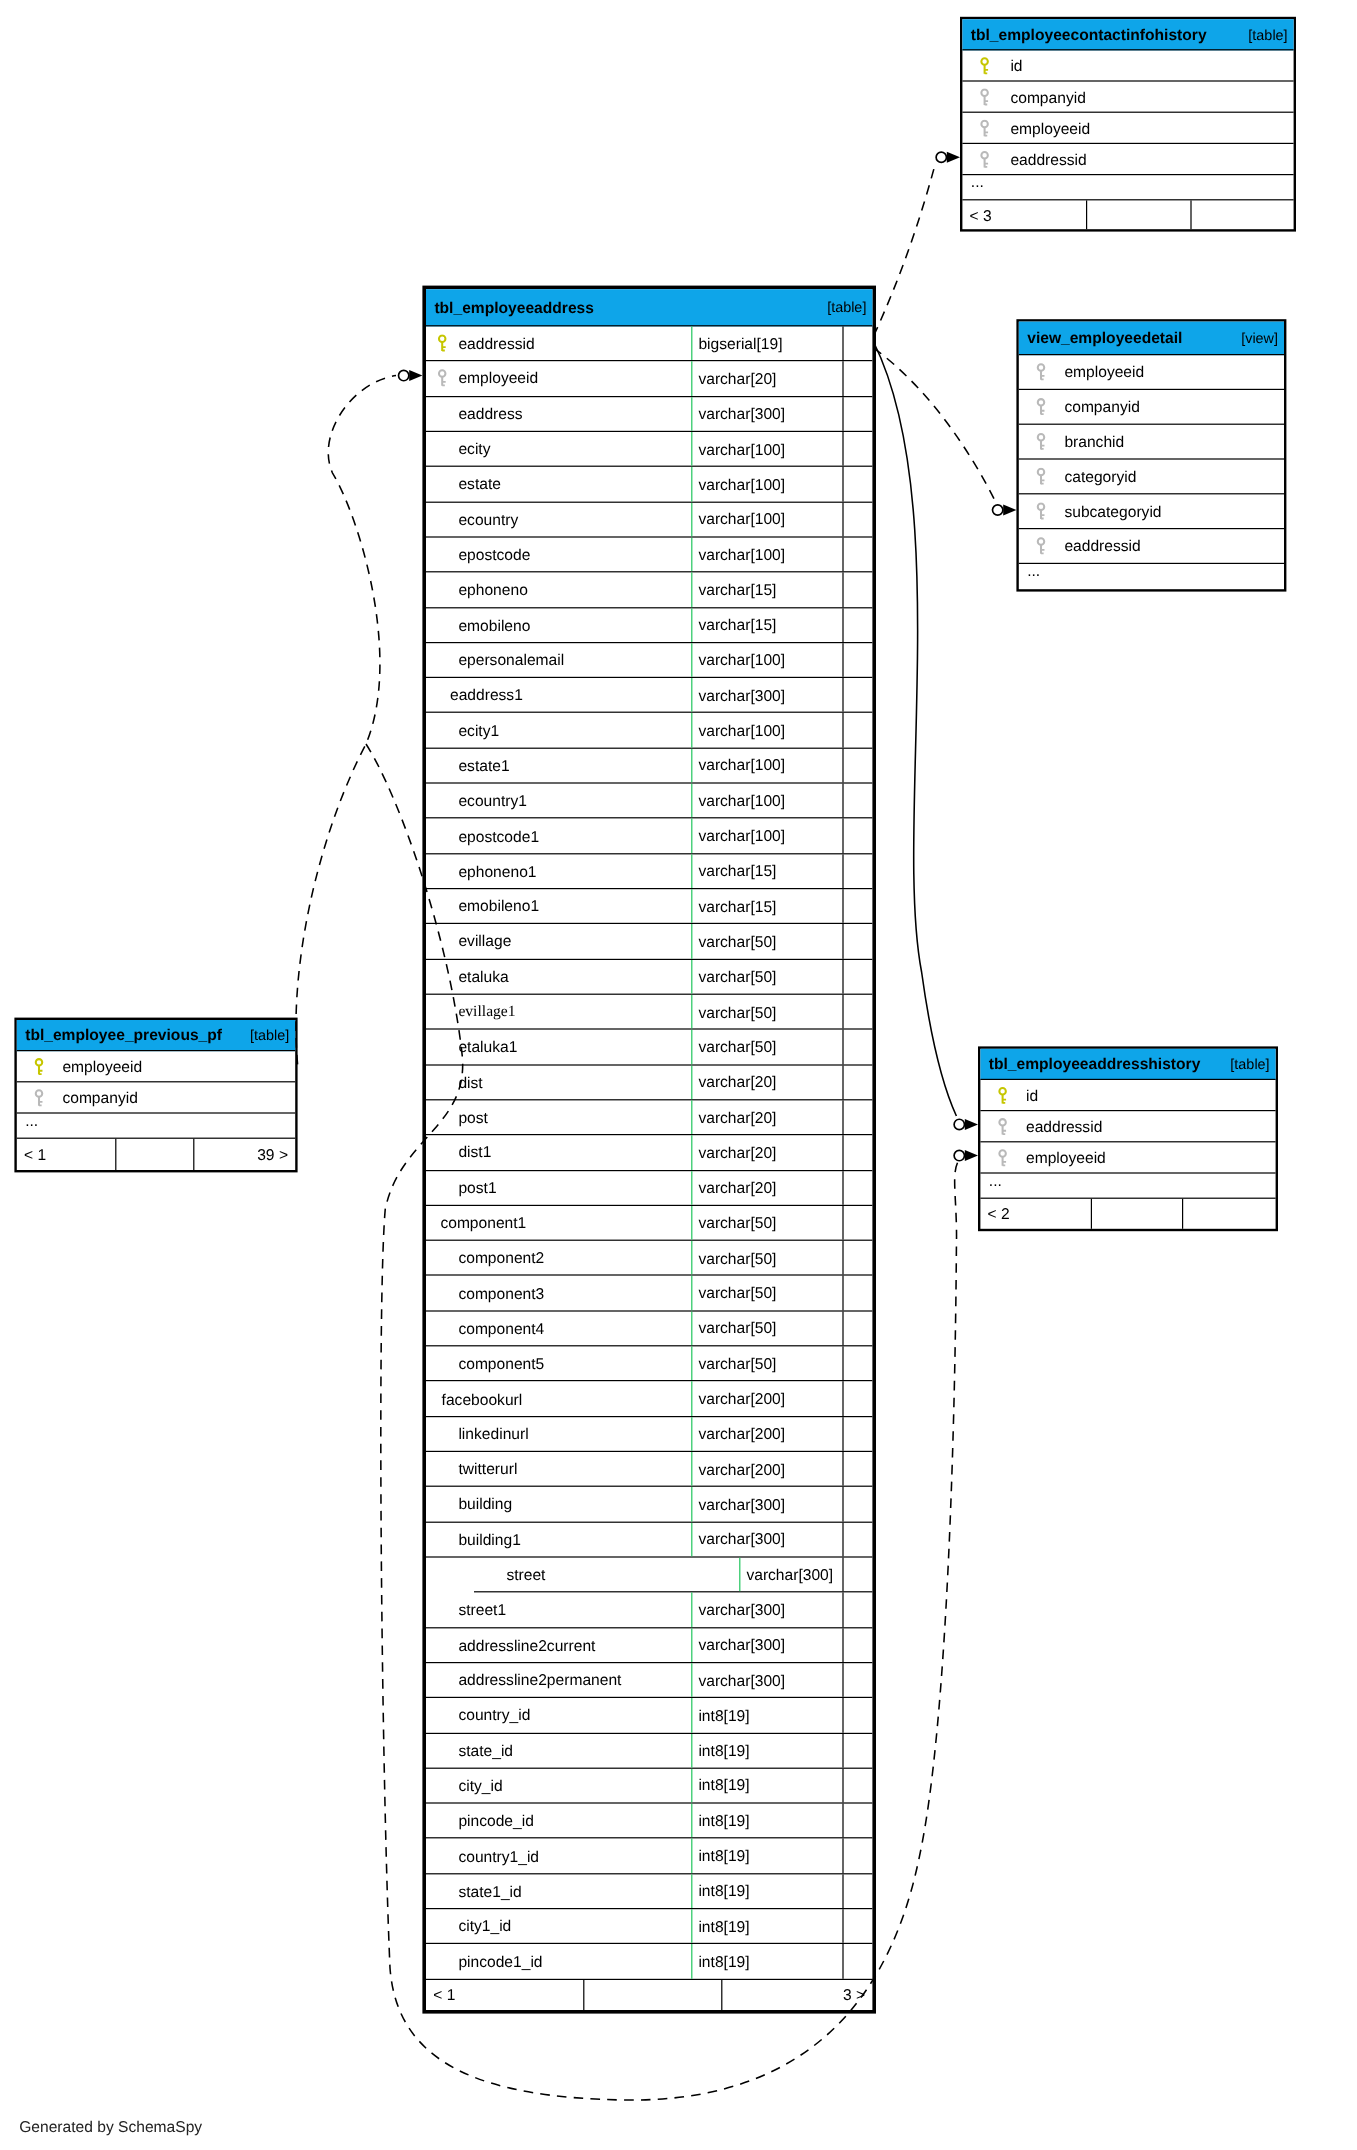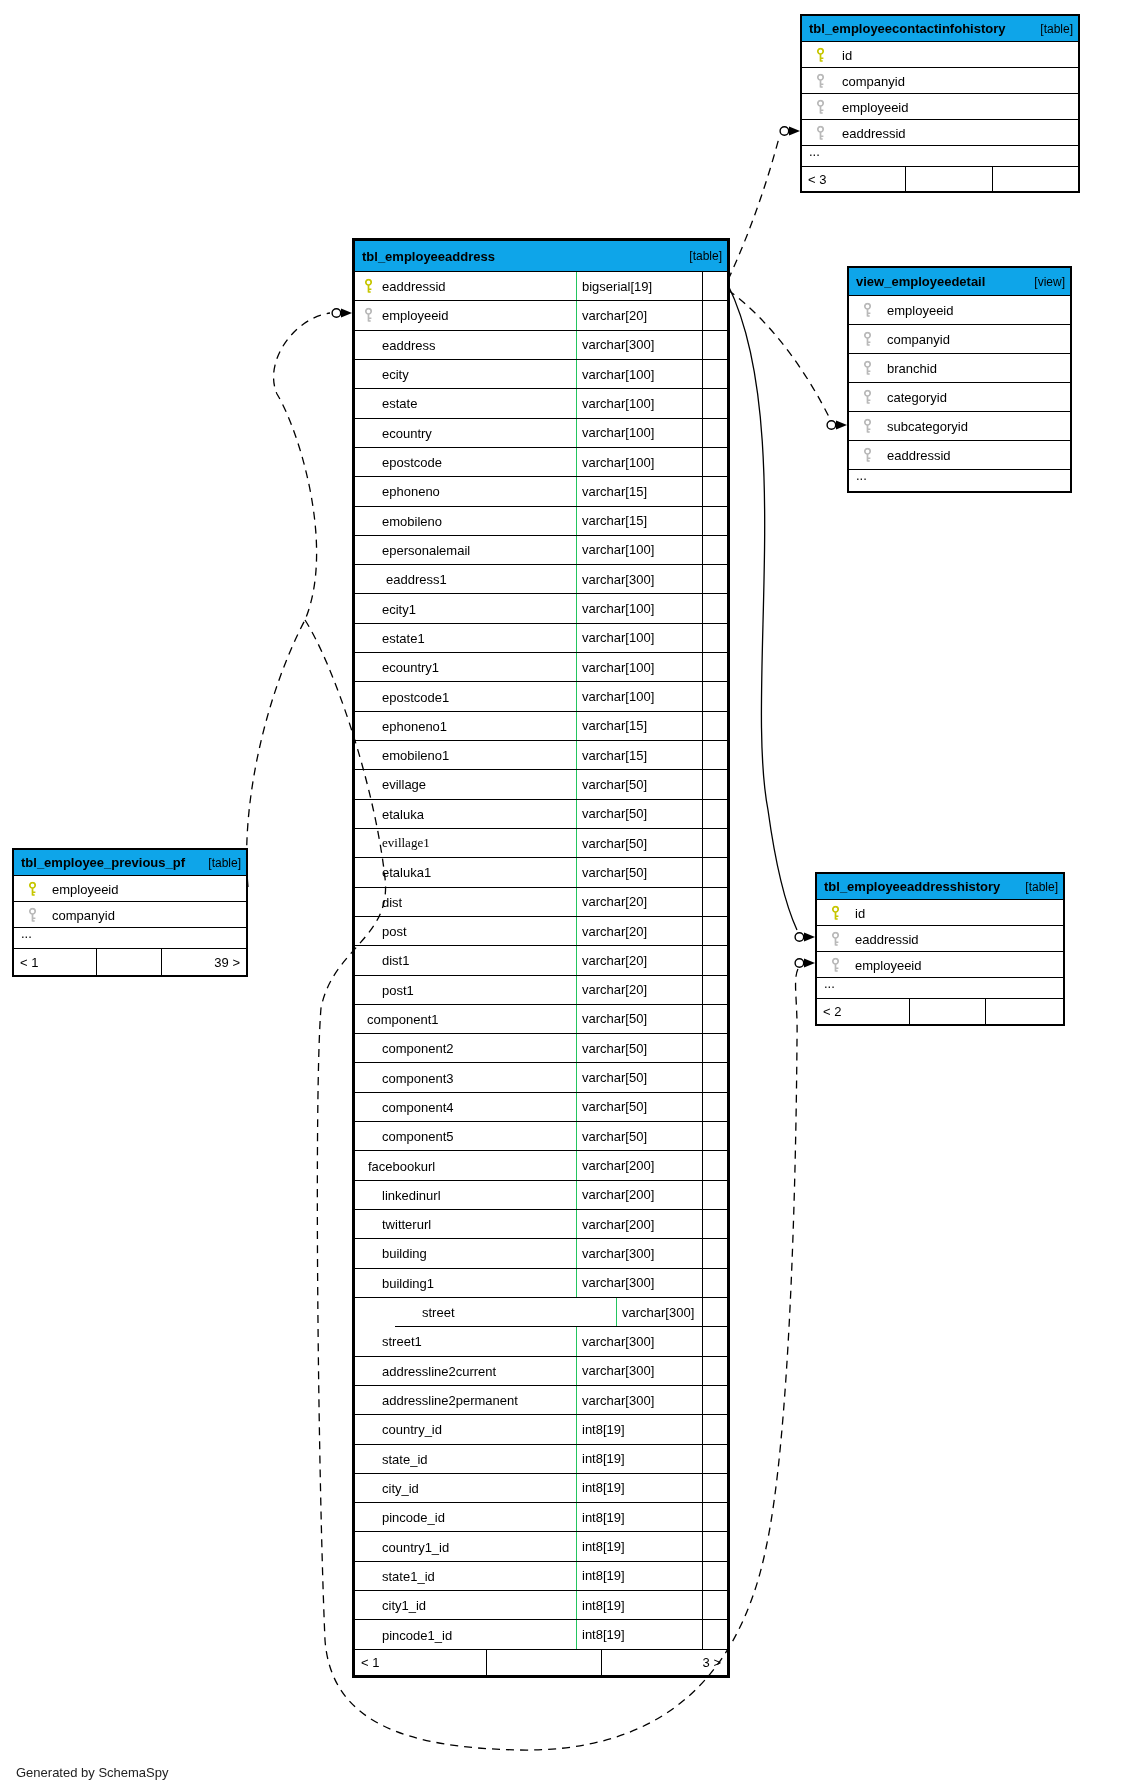--- a/index.html
+++ b/index.html
@@ -140,21 +140,21 @@
           <span class="cname" style="left: 27px;">emobileno</span>
           <div class="ctype" style="left: 221px; width: 132px;">varchar[15]</div>
           <div class="c3" style="width: 25px;"></div>
         </div>
         <div class="srow" style="height: 29.32px;">
           <span class="cname" style="left: 27px;">epersonalemail</span>
           <div class="ctype" style="left: 221px; width: 132px;">varchar[100]</div>
           <div class="c3" style="width: 25px;"></div>
         </div>
         <div class="srow" style="height: 29.32px;">
-          <span class="cname" style="left: 31px;">eaddress1</span>
+          <span class="cname" style="left: 20px;">eaddress1</span>
           <div class="ctype" style="left: 221px; width: 132px;">varchar[300]</div>
           <div class="c3" style="width: 25px;"></div>
         </div>
         <div class="srow" style="height: 29.32px;">
           <span class="cname" style="left: 27px;">ecity1</span>
           <div class="ctype" style="left: 221px; width: 132px;">varchar[100]</div>
           <div class="c3" style="width: 25px;"></div>
         </div>
         <div class="srow" style="height: 29.32px;">
           <span class="cname" style="left: 27px;">estate1</span>

